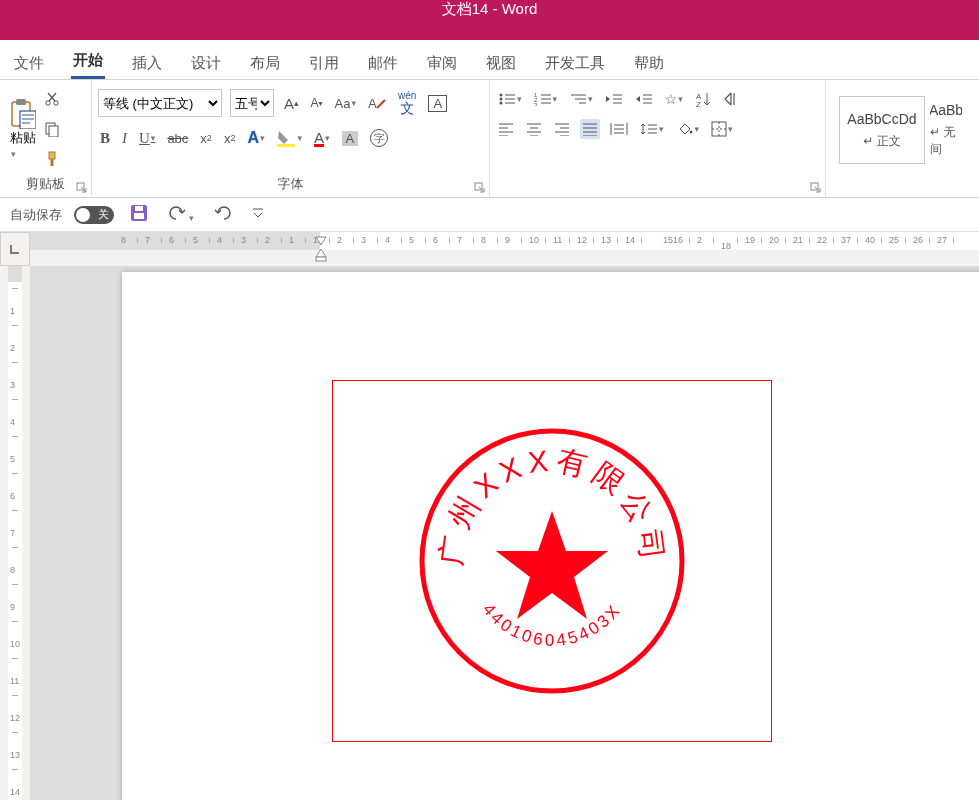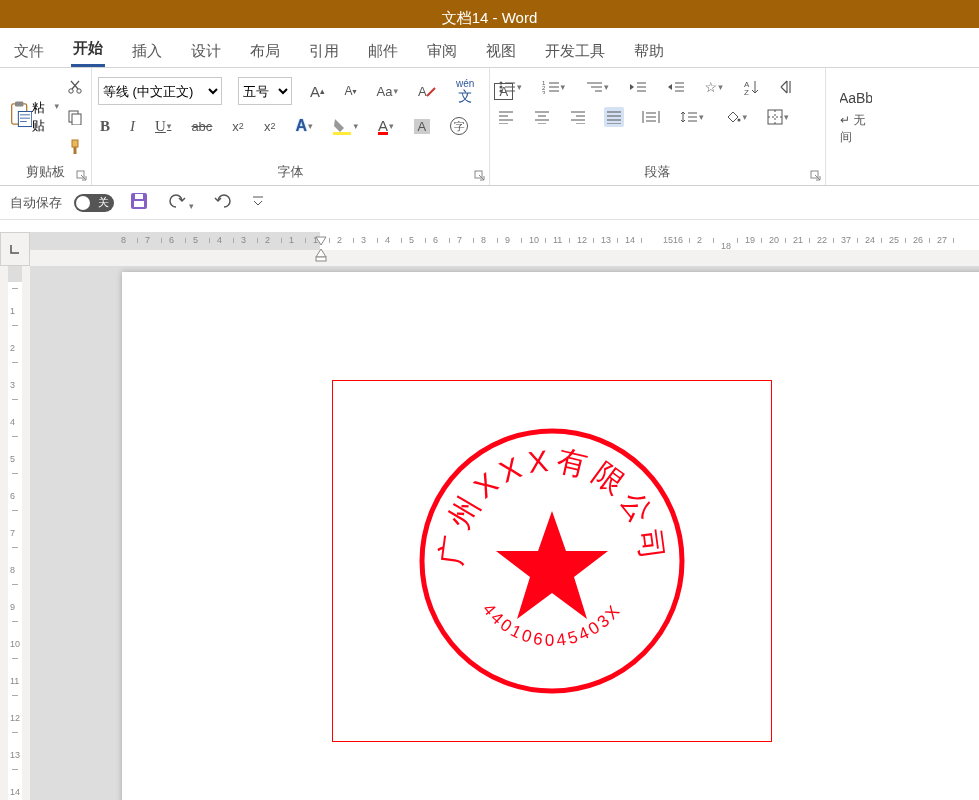--- a/index.html
+++ b/index.html
@@ -1,19 +1,19 @@
 <!DOCTYPE html>
 <html><head>
 <meta charset="utf-8">
 <style>
 *{box-sizing:border-box;margin:0;padding:0;font-family:"Microsoft YaHei","Segoe UI",sans-serif;user-select:none}
 body{background:#fff;width:979px;height:800px;overflow:hidden;position:relative}
 
 
-.titlebar{height:28px;background:#a16207;display:flex;align-items:flex-end;color:#fff}
+.titlebar{height:40px;background:#be185d;display:flex;align-items:flex-start;color:#fff}
 .title-center{flex:1;text-align:center;font-size:15px}
 .searchbox{width:394px;height:28px;background:#4b73a9;display:flex;align-items:center;padding:0 10px;margin-right:0}
 .searchbox .icon{margin-right:14px}
 .searchbox input{background:transparent;border:none;color:#c9d5e6;font-size:14px;outline:none;width:100%}
 .searchbox input::placeholder{color:#c9d5e6}
 
 
 .tabs{height:40px;background:#fff;display:flex;align-items:flex-end;border-bottom:1px solid #d4d4d4;padding-left:12px;gap:25px;font-size:15px;color:#555}
 .tab{padding:8px 2px 6px;cursor:pointer}
 .tab.active{font-weight:bold;border-bottom:3px solid #2b579a;color:#333}
@@ -22,30 +22,30 @@
 .ribbon{height:118px;background:#fff;display:flex;border-bottom:1px solid #cfcfcf}
 .group{position:relative;border-right:1px solid #e1e1e1;display:flex;flex-direction:column;justify-content:space-between;padding:4px 6px 2px}
 .group-content{flex:1;display:flex;align-items:center;gap:2px}
 .group-label{text-align:center;font-size:13px;color:#555;padding:2px 0}
 .launcher{position:absolute;right:3px;bottom:3px;width:12px;height:12px;cursor:pointer}
 .launcher svg{display:block}
 
 .btn{display:flex;align-items:center;justify-content:center;padding:3px 2px;cursor:pointer;border-radius:2px;font-size:13px;color:#555}
 .drop{padding-left:1px;font-size:9px;color:#777}
 .col{display:flex;flex-direction:column;gap:2px}
-.row{display:flex;align-items:center;gap:16px}
-
-
-.paste-main{display:flex;flex-direction:row;align-items:flex-start;padding:2px 4px;cursor:pointer}
+.row{display:flex;align-items:center;gap:8px}
+
+
+.paste-main{display:flex;flex-direction:column;align-items:flex-start;padding:2px 4px;cursor:pointer}
 .paste-main .drop{margin-top:2px}
 
 
 select.fsel{height:28px;border:1px solid #c8c8c8;font-size:13px;background:#fff}
 .fsel.name{width:124px}
-.fsel.size{width:54px}
+.fsel.size{width:44px}
 
 
 .style-card{width:86px;height:68px;border:1px solid #c8c8c8;background:#fff;display:flex;flex-direction:column;align-items:center;justify-content:center;cursor:pointer;margin:1px}
 .style-card.active{border:1px solid #c8c8c8}
 .style-preview{font-size:14px;color:#444}
 .style-name{font-size:12px;color:#555;margin-top:6px}
 .style-partial{width:34px;height:68px;border-left:none;overflow:hidden}
 
 
 .qat{height:34px;background:#fff;display:flex;align-items:center;padding:0 10px;gap:12px;border-bottom:1px solid #e1e1e1;font-size:13px;color:#555}
@@ -327,31 +327,34 @@
         <span class="btn">
             <svg width="16" height="16">
               <rect x="1" y="1" width="14" height="14" fill="none" stroke="#555"></rect>
               <line x1="1" y1="8" x2="15" y2="8" stroke="#555" stroke-dasharray="2"></line>
               <line x1="8" y1="1" x2="8" y2="15" stroke="#555" stroke-dasharray="2"></line>
             </svg>
             <span class="drop">▾</span>
           </span>
       </div>
     </div>
-    <div class="group-label">段落</div>
     <div class="launcher">
         <svg width="12" height="12">
           <rect x="1" y="1" width="7" height="7" fill="none" stroke="#888"></rect>
           <path d="M5 5 L10 10 M10 6 V10 H6" stroke="#888" fill="none"></path>
         </svg>
       </div>
   </div>
 
   <div class="group" style="flex:1;border-right:none;padding-left:12px">
     <div class="group-content">
+      <div class="style-card active">
+        <div class="style-preview">AaBbCcDd</div>
+        <div class="style-name">↵ 正文</div>
+      </div>
       <div class="style-card style-partial" style="border:1px solid transparent">
         <div class="style-preview">AaBb</div>
         <div class="style-name">↵ 无间</div>
       </div>
     </div>
     <div class="group-label">&nbsp;</div>
   </div>
 </div>
 
 <div class="qat">
@@ -443,21 +446,21 @@
       <span style="position: absolute; top: 3px; left: 715px; text-align: center;">19</span>
       <span style="position: absolute; top: 6px; left: 731px; width: 1px; height: 5px; background: rgb(170, 170, 170);"></span>
       <span style="position: absolute; top: 3px; left: 739px;">20</span>
       <span style="position: absolute; top: 6px; left: 755px; width: 1px; height: 5px; background: rgb(170, 170, 170);"></span>
       <span style="position: absolute; top: 3px; left: 763px;">21</span>
       <span style="position: absolute; top: 6px; left: 779px; width: 1px; height: 5px; background: rgb(170, 170, 170);"></span>
       <span style="position: absolute; top: 3px; left: 787px;">22</span>
       <span style="position: absolute; top: 6px; left: 803px; width: 1px; height: 5px; background: rgb(170, 170, 170);"></span>
       <span style="position: absolute; top: 3px; left: 811px;">37</span>
       <span style="position: absolute; top: 6px; left: 827px; width: 1px; height: 5px; background: rgb(170, 170, 170);"></span>
-      <span style="position: absolute; top: 3px; left: 835px;">24</span>
+      <span style="position: absolute; top: 3px; left: 835px;">40</span>
       <span style="position: absolute; top: 6px; left: 851px; width: 1px; height: 5px; background: rgb(170, 170, 170);"></span>
       <span style="position: absolute; top: 3px; left: 859px;">25</span>
       <span style="position: absolute; top: 6px; left: 875px; width: 1px; height: 5px; background: rgb(170, 170, 170);"></span>
       <span style="position: absolute; top: 3px; left: 883px;">26</span>
       <span style="position: absolute; top: 6px; left: 899px; width: 1px; height: 5px; background: rgb(170, 170, 170);"></span>
       <span style="position: absolute; top: 3px; left: 907px;">27</span>
       <span style="position: absolute; top: 6px; left: 923px; width: 1px; height: 5px; background: rgb(170, 170, 170);"></span>
     </div>
   <svg class="indent" style="left:285px" width="12" height="24">
       <path d="M1 1 H11 L6 9 Z" fill="#fff" stroke="#888"></path>

